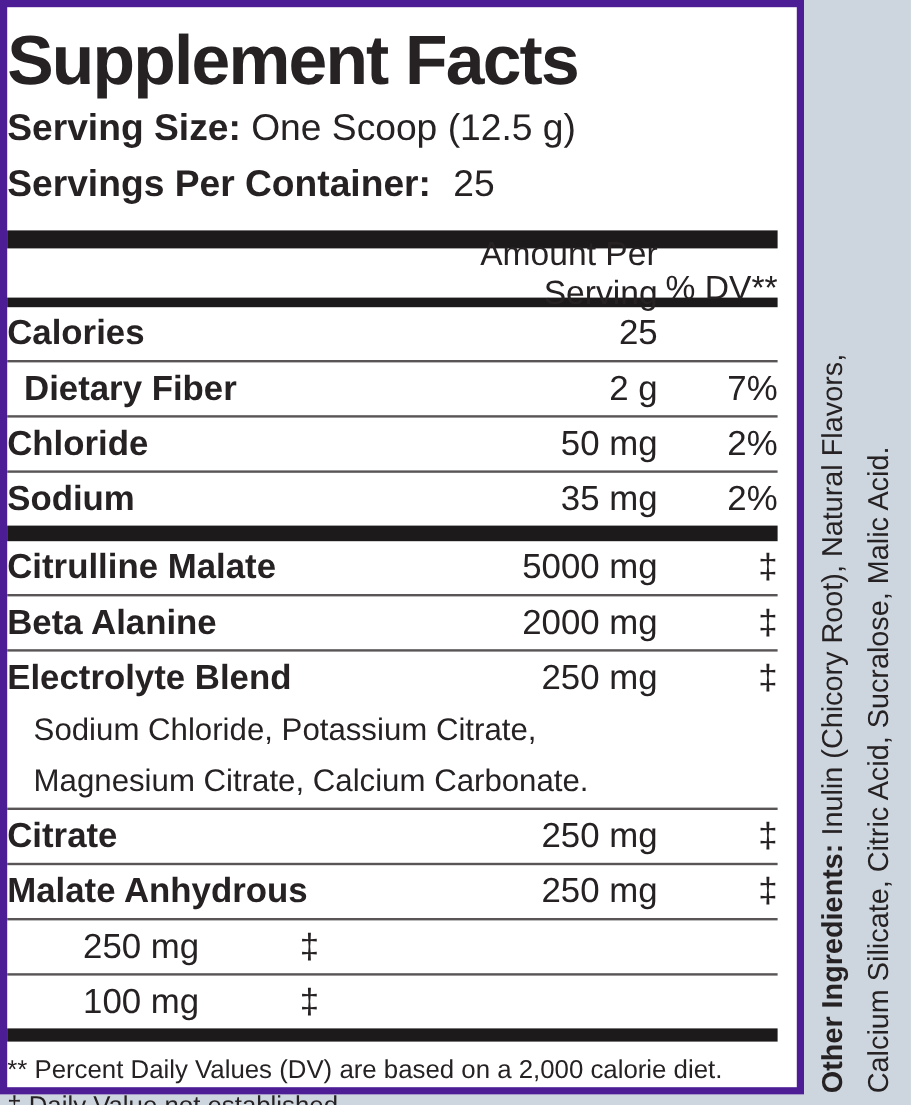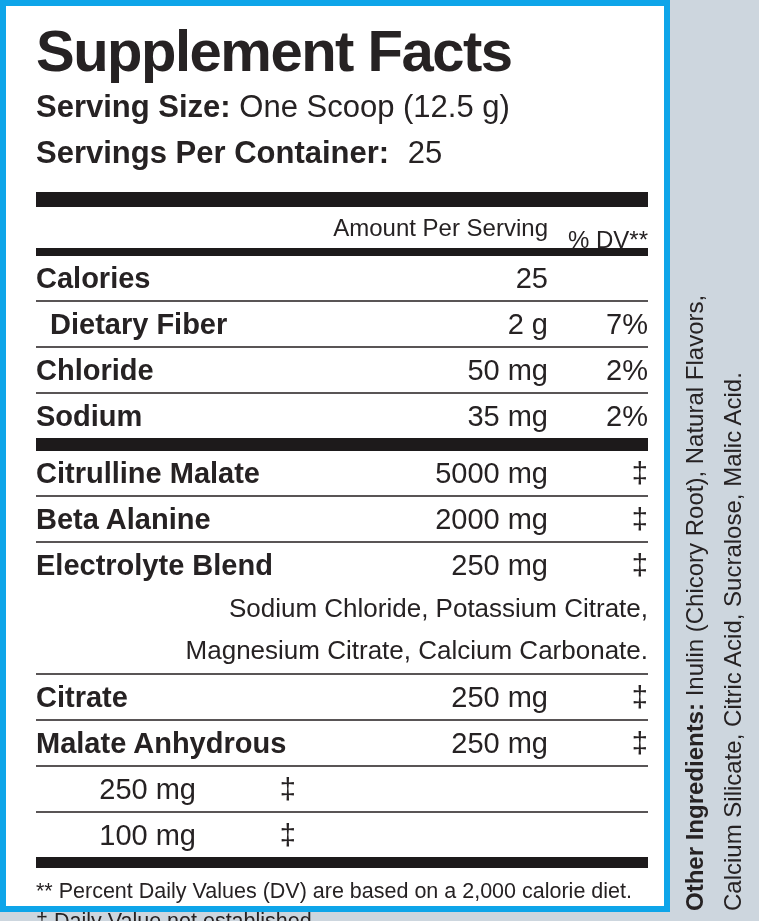--- a/index.html
+++ b/index.html
@@ -12,22 +12,22 @@
   }
   body { background: #cdd6de; position: relative; }
 
   .label-box {
     position: absolute;
     left: 0; top: 0;
     width: 670px;
     height: 912px;
     box-sizing: border-box;
     background: #ffffff;
-    border: 6px solid #0ea5e9;
-    padding: 10px 16px 0 30px;
+    border: 6px solid #4c1d95;
+    padding: 10px 16px 0 0;
     color: #262223;
   }
 
   .title {
     font-size: 58px;
     font-weight: bold;
     letter-spacing: -1.5px;
     line-height: 66px;
     margin-top: 2px;
     white-space: nowrap;
@@ -44,21 +44,21 @@
 
   .bar { background: #1d1a1b; width: 100%; }
   .bar-top { height: 15px; margin-top: 16px; }
   .bar-mid { height: 13px; }
   .bar-bottom { height: 11px; }
 
   .hdr-row {
     display: flex;
     align-items: center;
     height: 41px;
-    font-size: 24px;
+    font-size: 28px;
     border-bottom: 8px solid #1d1a1b;
   }
   .hdr-row .fill { flex: 1; }
   .hdr-row .amt-h { width: 240px; text-align: right; }
   .hdr-row .dv-h  { width: 100px; text-align: right; margin-top: 24px; }
 
   .row {
     display: flex;
     align-items: center;
     height: 44px;
@@ -70,21 +70,21 @@
   .row .dv  { width: 100px; text-align: right; }
   .row.indent .nm { padding-left: 14px; }
   .row.noborder { border-bottom: none; }
 
   .sub-line {
     font-size: 26px;
     line-height: 42px;
     padding-left: 22px;
     white-space: nowrap;
   }
-  .sub-block { border-bottom: 2px solid #595556; padding-bottom: 2px; text-align: right; }
+  .sub-block { border-bottom: 2px solid #595556; padding-bottom: 2px; }
 
   .footnotes {
     padding-top: 8px;
     font-size: 21.5px;
     line-height: 30px;
   }
 
   .side-strip {
     position: absolute;
     right: 0; top: 0;

